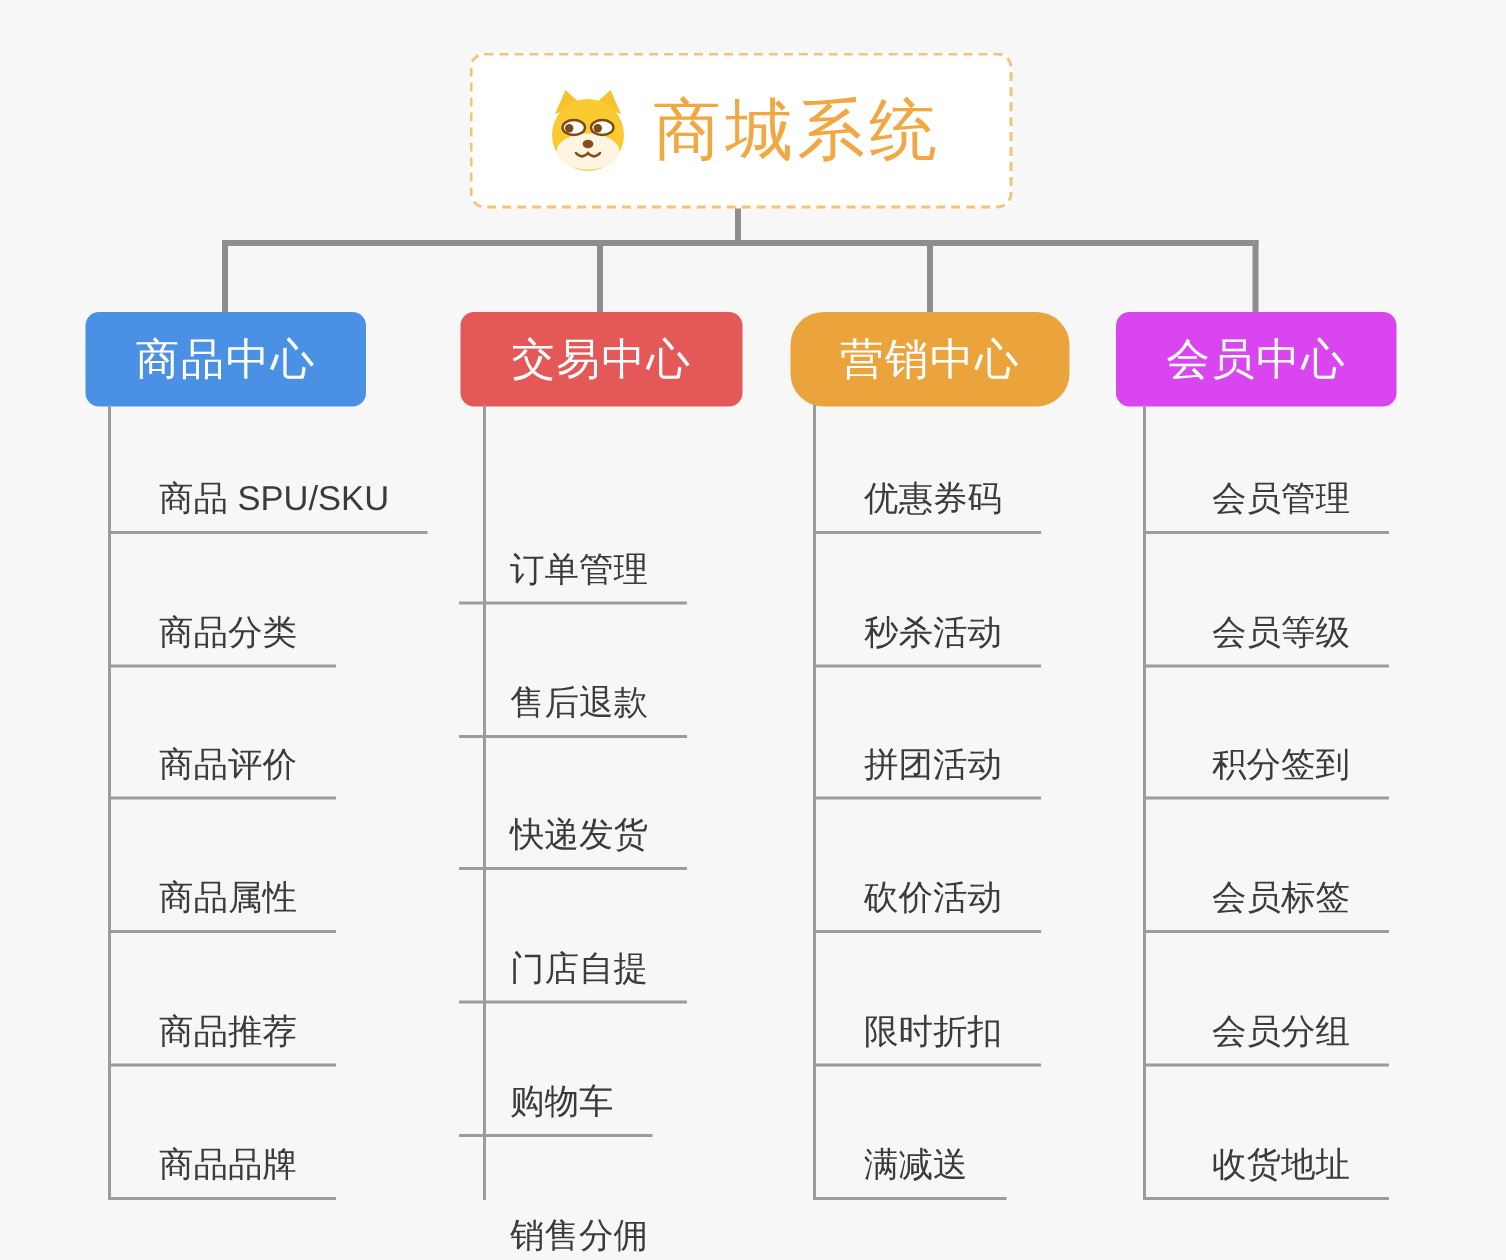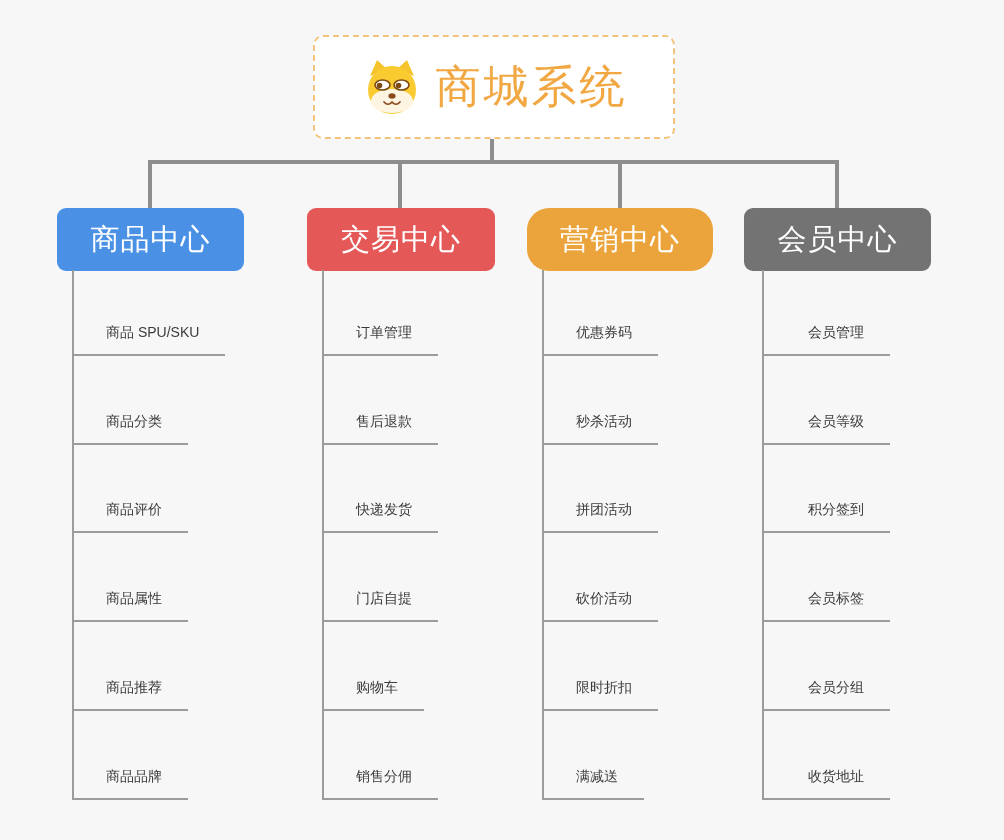--- a/index.html
+++ b/index.html
@@ -39,39 +39,39 @@
   .branch-header {
     position: absolute; top: 208px; height: 63px;
     border-radius: 9px;
     display: flex; align-items: center; justify-content: center;
     color: #ffffff; font-size: 29px; letter-spacing: 1px;
     box-sizing: border-box; cursor: default; white-space: nowrap;
   }
   .b0 { left: 57px;  width: 187px; background: #4a91e6; }
   .b1 { left: 307px; width: 188px; background: #e45858; }
   .b2 { left: 527px; width: 186px; background: #eba43c; border-radius: 22px; }
-  .b3 { left: 744px; width: 187px; background: #737373; }
+  .b3 { left: 744px; width: 187px; background: #d946ef; }
 
   
   .trunk { position: absolute; top: 270px; height: 530px; width: 2px; background: #9c9c9c; }
   .t0 { left: 72px; }
   .t1 { left: 322px; }
   .t2 { left: 542px; }
   .t3 { left: 762px; }
 
   
   .leaf {
     position: absolute;
     padding: 0 26px 9px 34px;
     border-bottom: 2px solid #9c9c9c;
-    font-size: 14px; line-height: 26px; color: #3b3b3b;
+    font-size: 23px; line-height: 26px; color: #3b3b3b;
     white-space: nowrap; cursor: default;
   }
   .c0 { left: 72px; }
-  .c1 { left: 322px; }
+  .c1 { left: 306px; margin-top: 47px; }
   .c2 { left: 542px; }
   .c3 { left: 762px; padding-left: 46px; }
   .r0 { top: 319px; }
   .r1 { top: 408px; }
   .r2 { top: 496px; }
   .r3 { top: 585px; }
   .r4 { top: 674px; }
   .r5 { top: 763px; }
 </style>
 </head>

